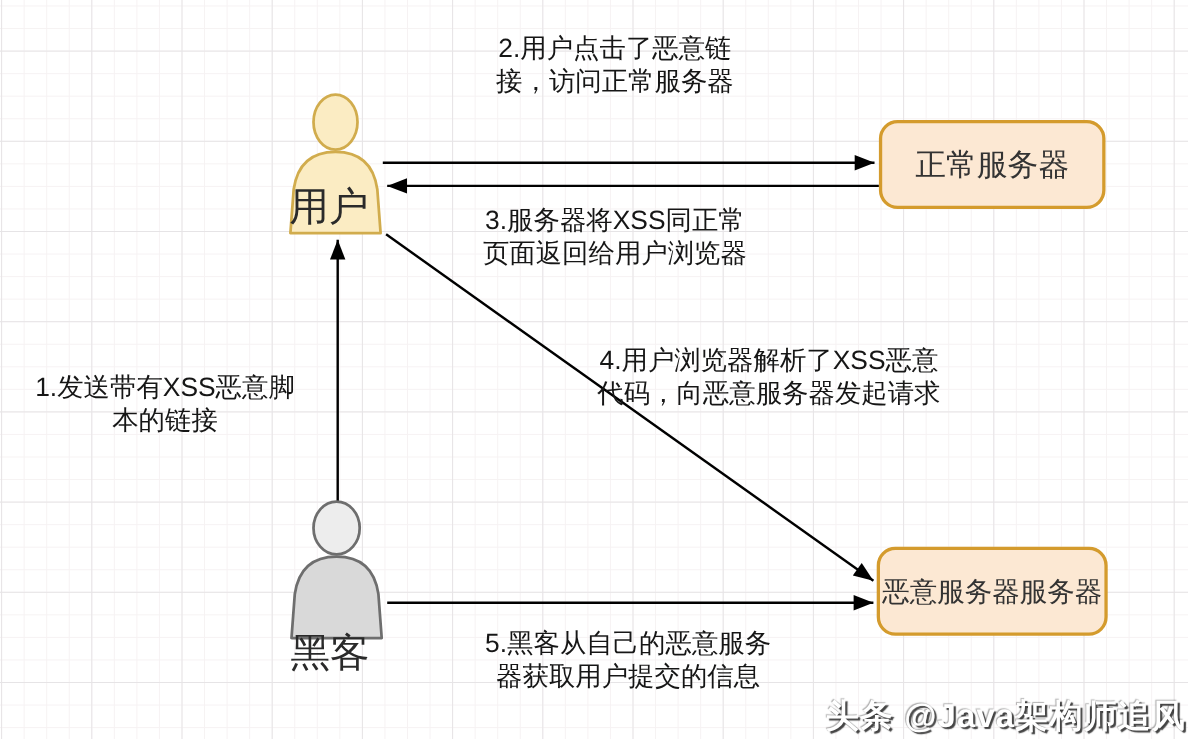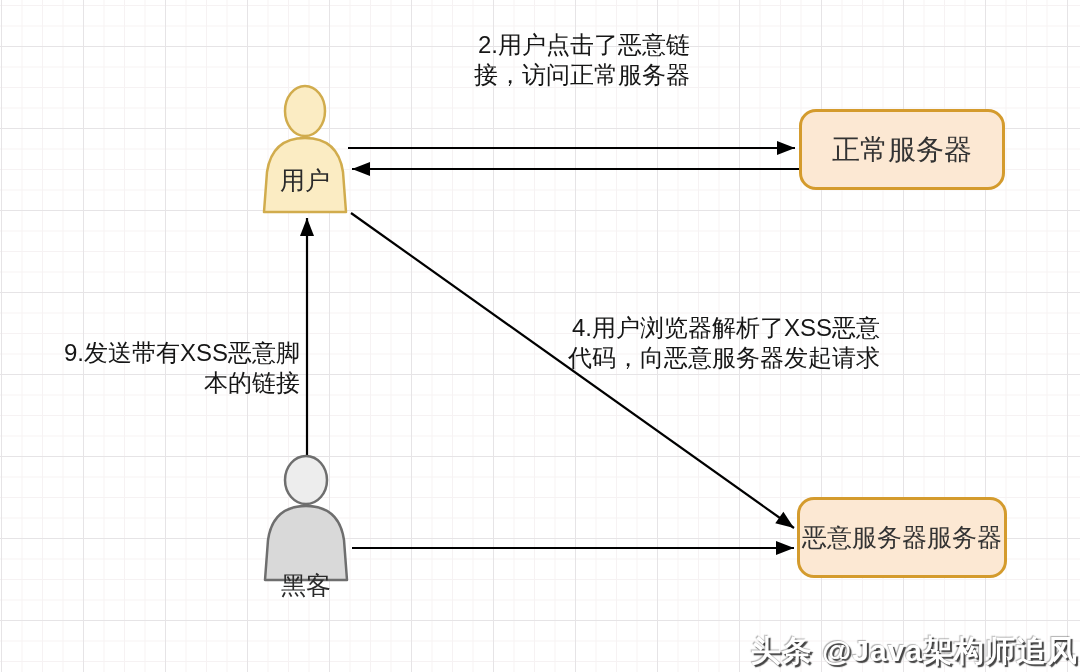--- a/index.html
+++ b/index.html
@@ -18,29 +18,29 @@
       linear-gradient(to right, #f6f2f3 1px, transparent 1px),
       linear-gradient(to bottom, #f6f2f3 1px, transparent 1px);
     background-size: 82px 82px, 82px 82px, 20.5px 20.5px, 20.5px 20.5px;
     background-position: 1px 46px, 1px 46px, 1px 5px, 1px 5px;
   }
   .layer { position: absolute; left: 0; top: 0; }
 
   .step-label {
     position: absolute;
     white-space: pre-line;
-    text-align: right;
+    text-align: center;
     font-size: 24px;
     line-height: 30px;
     color: #161616;
   }
   .actor-label {
     position: absolute;
-    text-align: center;
-    font-size: 25px;
+    text-align: left;
+    font-size: 36px;
     color: #2a2a2a;
   }
   .server-box {
     position: absolute;
     box-sizing: border-box;
     display: flex;
     align-items: center;
     justify-content: center;
     background: #fce8d3;
     border: 3px solid #d49b2d;
@@ -94,22 +94,26 @@
   <div class="server-box server-box--normal">
     <span>正常服务器</span>
   </div>
   <div class="server-box server-box--evil">
     <span>恶意服务器服务器</span>
   </div>
 
   <div class="actor-label" style="left:263px; top:164px; width:84px;">用户</div>
   <div class="actor-label" style="left:264px; top:533px; width:84px;margin-top:36px;">黑客</div>
 
-  <div class="step-label" style="left:0px;   top:338px; width:300px;">9.发送带有XSS恶意脚
+  <div class="step-label" style="left:0px;   top:338px; width:300px;">1.发送带有XSS恶意脚
 本的链接</div>
   <div class="step-label" style="left:428px; top:30px;  width:262px;">2.用户点击了恶意链
 接，访问正常服务器</div>
+  <div class="step-label" style="left:423px; top:186px; width:272px;">3.服务器将XSS同正常
+页面返回给用户浏览器</div>
   <div class="step-label" style="left:518px; top:313px; width:362px;">4.用户浏览器解析了XSS恶意
 代码，向恶意服务器发起请求</div>
+  <div class="step-label" style="left:420px; top:571px; width:302px;">5.黑客从自己的恶意服务
+器获取用户提交的信息</div>
 
   <div class="watermark">头条 @Java架构师追风</div>
 
 </div>
 
 </body></html>

